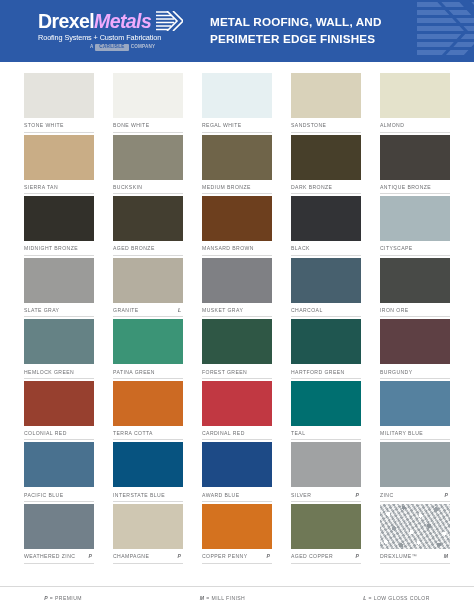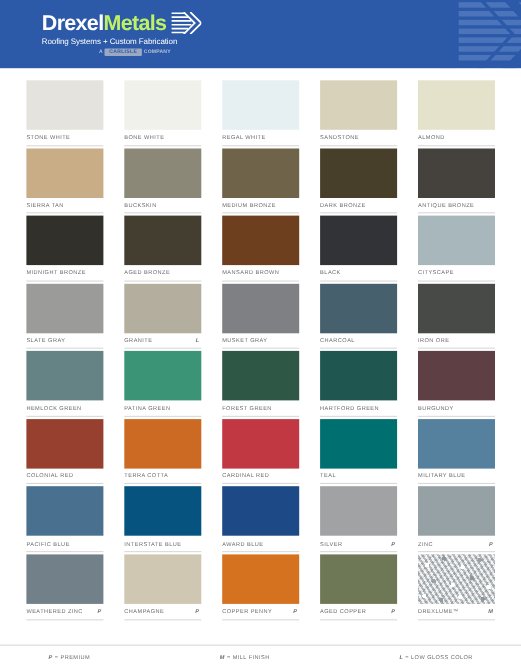--- a/index.html
+++ b/index.html
@@ -53,21 +53,21 @@
     display: flex;
     align-items: center;
   }
   .logo-word {
     font-size: 19.5px;
     font-weight: bold;
     letter-spacing: -0.6px;
     font-family: "Liberation Sans", sans-serif;
   }
   .logo-drexel { color: #ffffff; }
-  .logo-metals { color: #bef264; }
+  .logo-metals { color: #f0abfc; font-style: italic; }
   .logo-mark {
     margin-left: 4px;
     width: 28px;
     height: 20px;
   }
   .logo-tagline {
     margin-top: 2.5px;
     font-size: 7.3px;
     font-weight: normal;
     color: #ffffff;
@@ -243,20 +243,22 @@
         </span>
       </div>
       <div class="logo-tagline">Roofing Systems + Custom Fabrication</div>
       <div class="logo-carlisle">
         <span class="a-txt">A</span>
         <span class="badge">CARLISLE</span>
         <span class="co-txt">COMPANY</span>
       </div>
     </div>
 
+    <div class="header-title">METAL ROOFING, WALL, AND
+PERIMETER EDGE FINISHES</div>
   </div>
 </div>
 
 <div class="grid">
     <div class="cell">
       <div class="chip" style="background: rgb(228, 227, 221);"></div>
       <div class="chip-label">
         <span class="chip-name">STONE WHITE</span>
         <span class="chip-mark"></span>
       </div>

